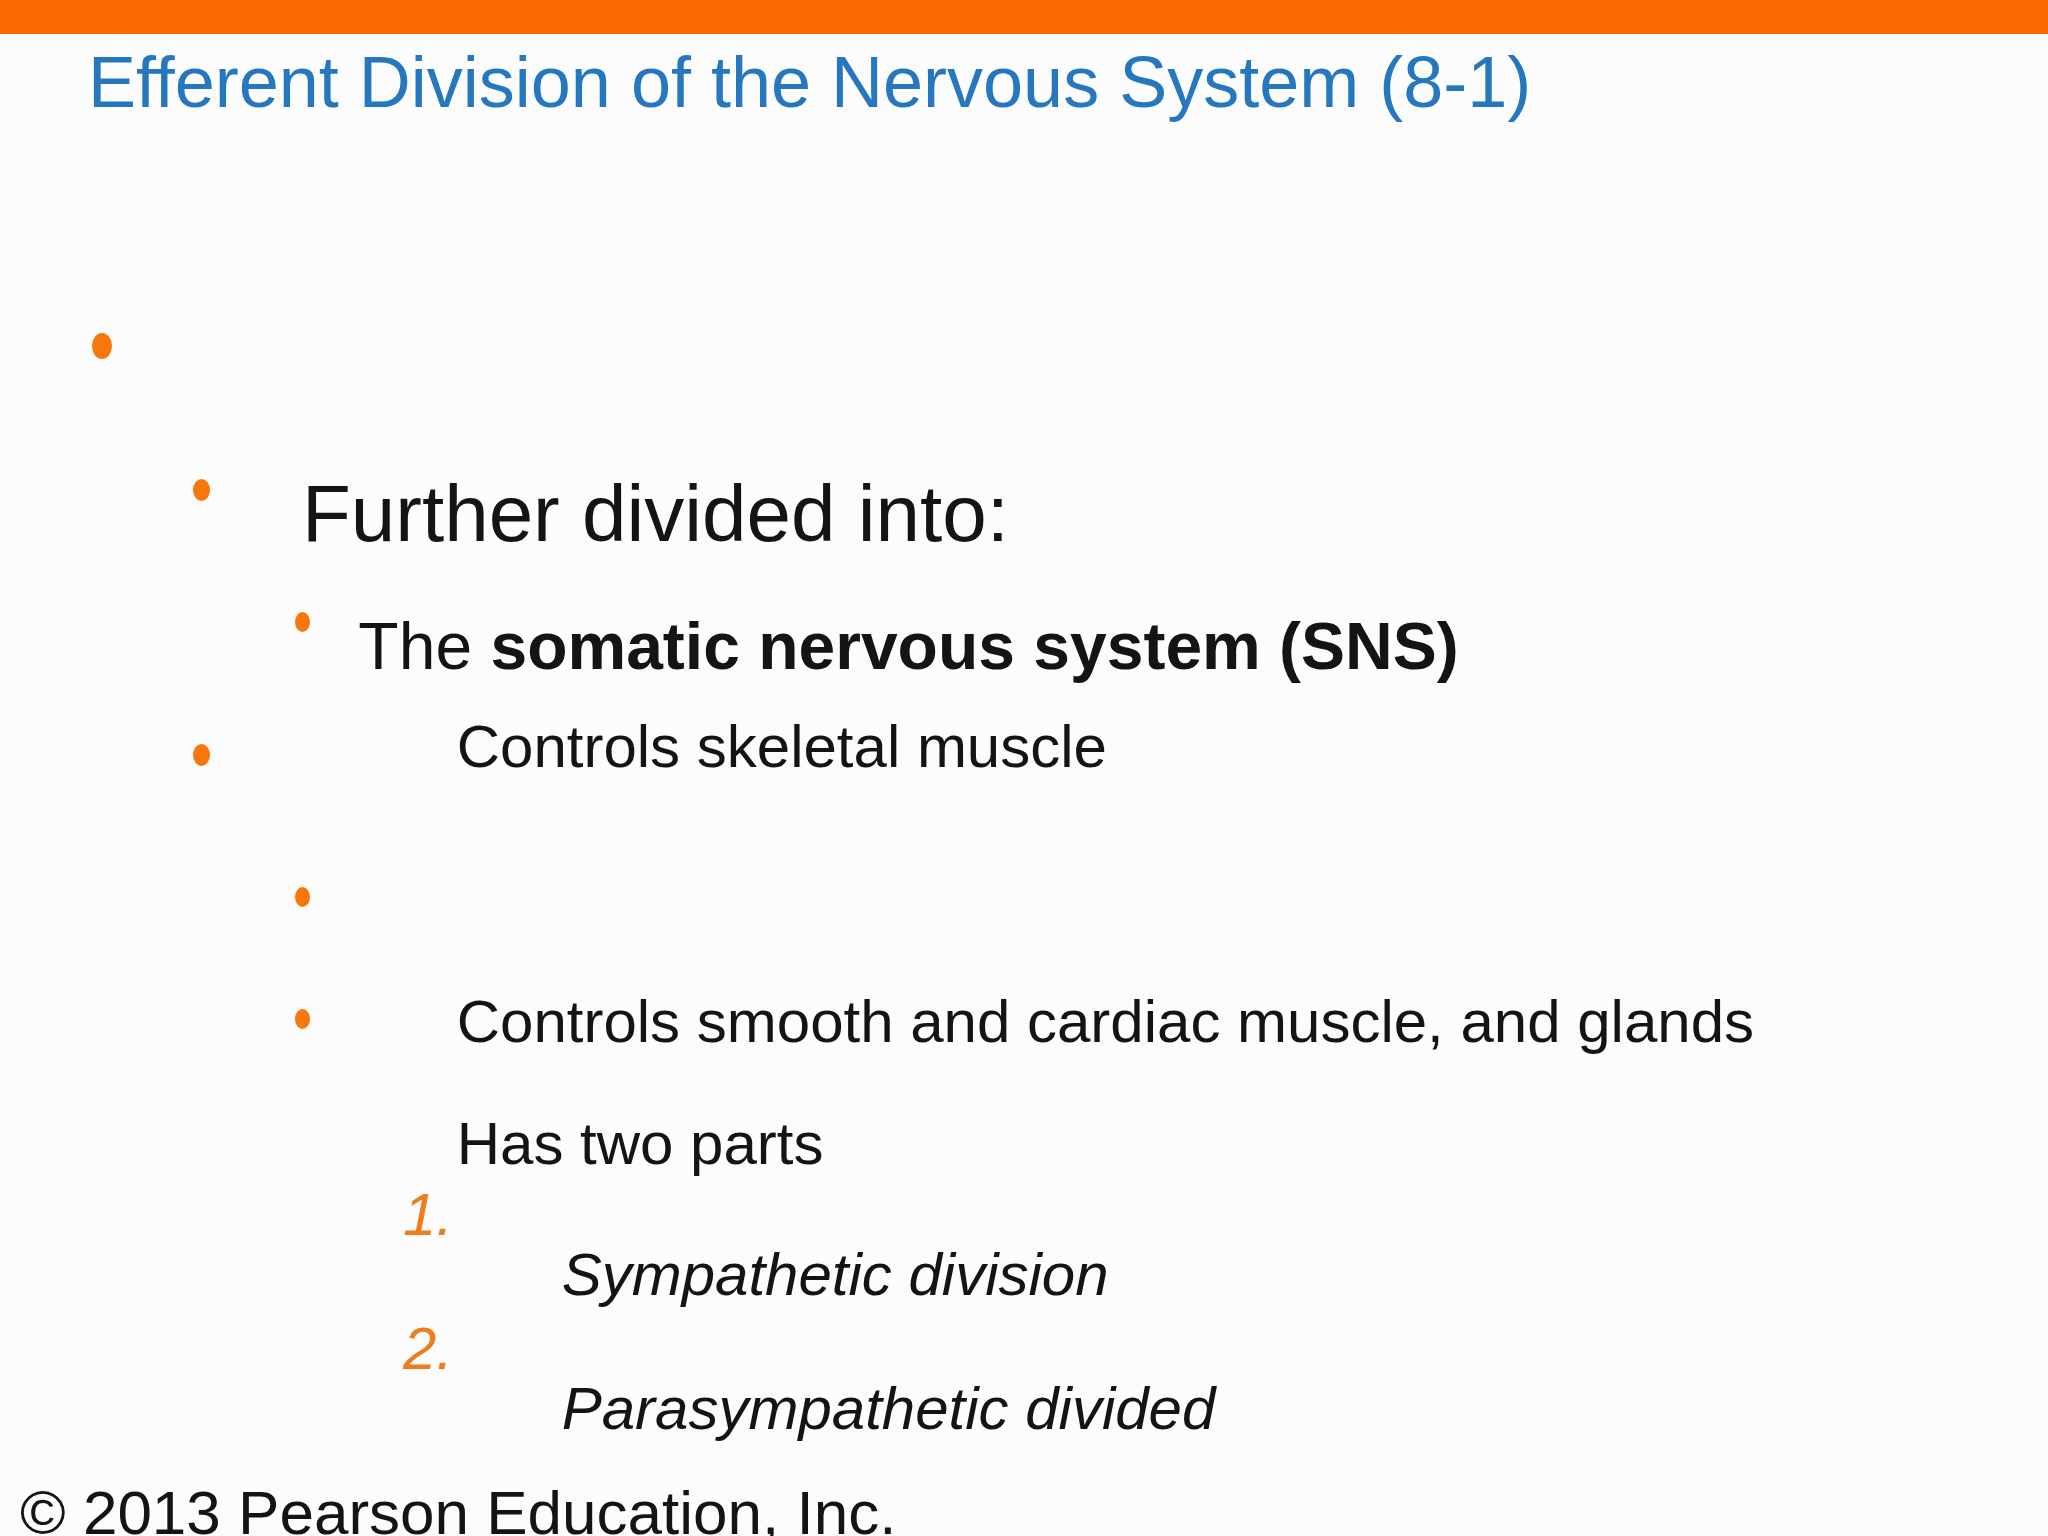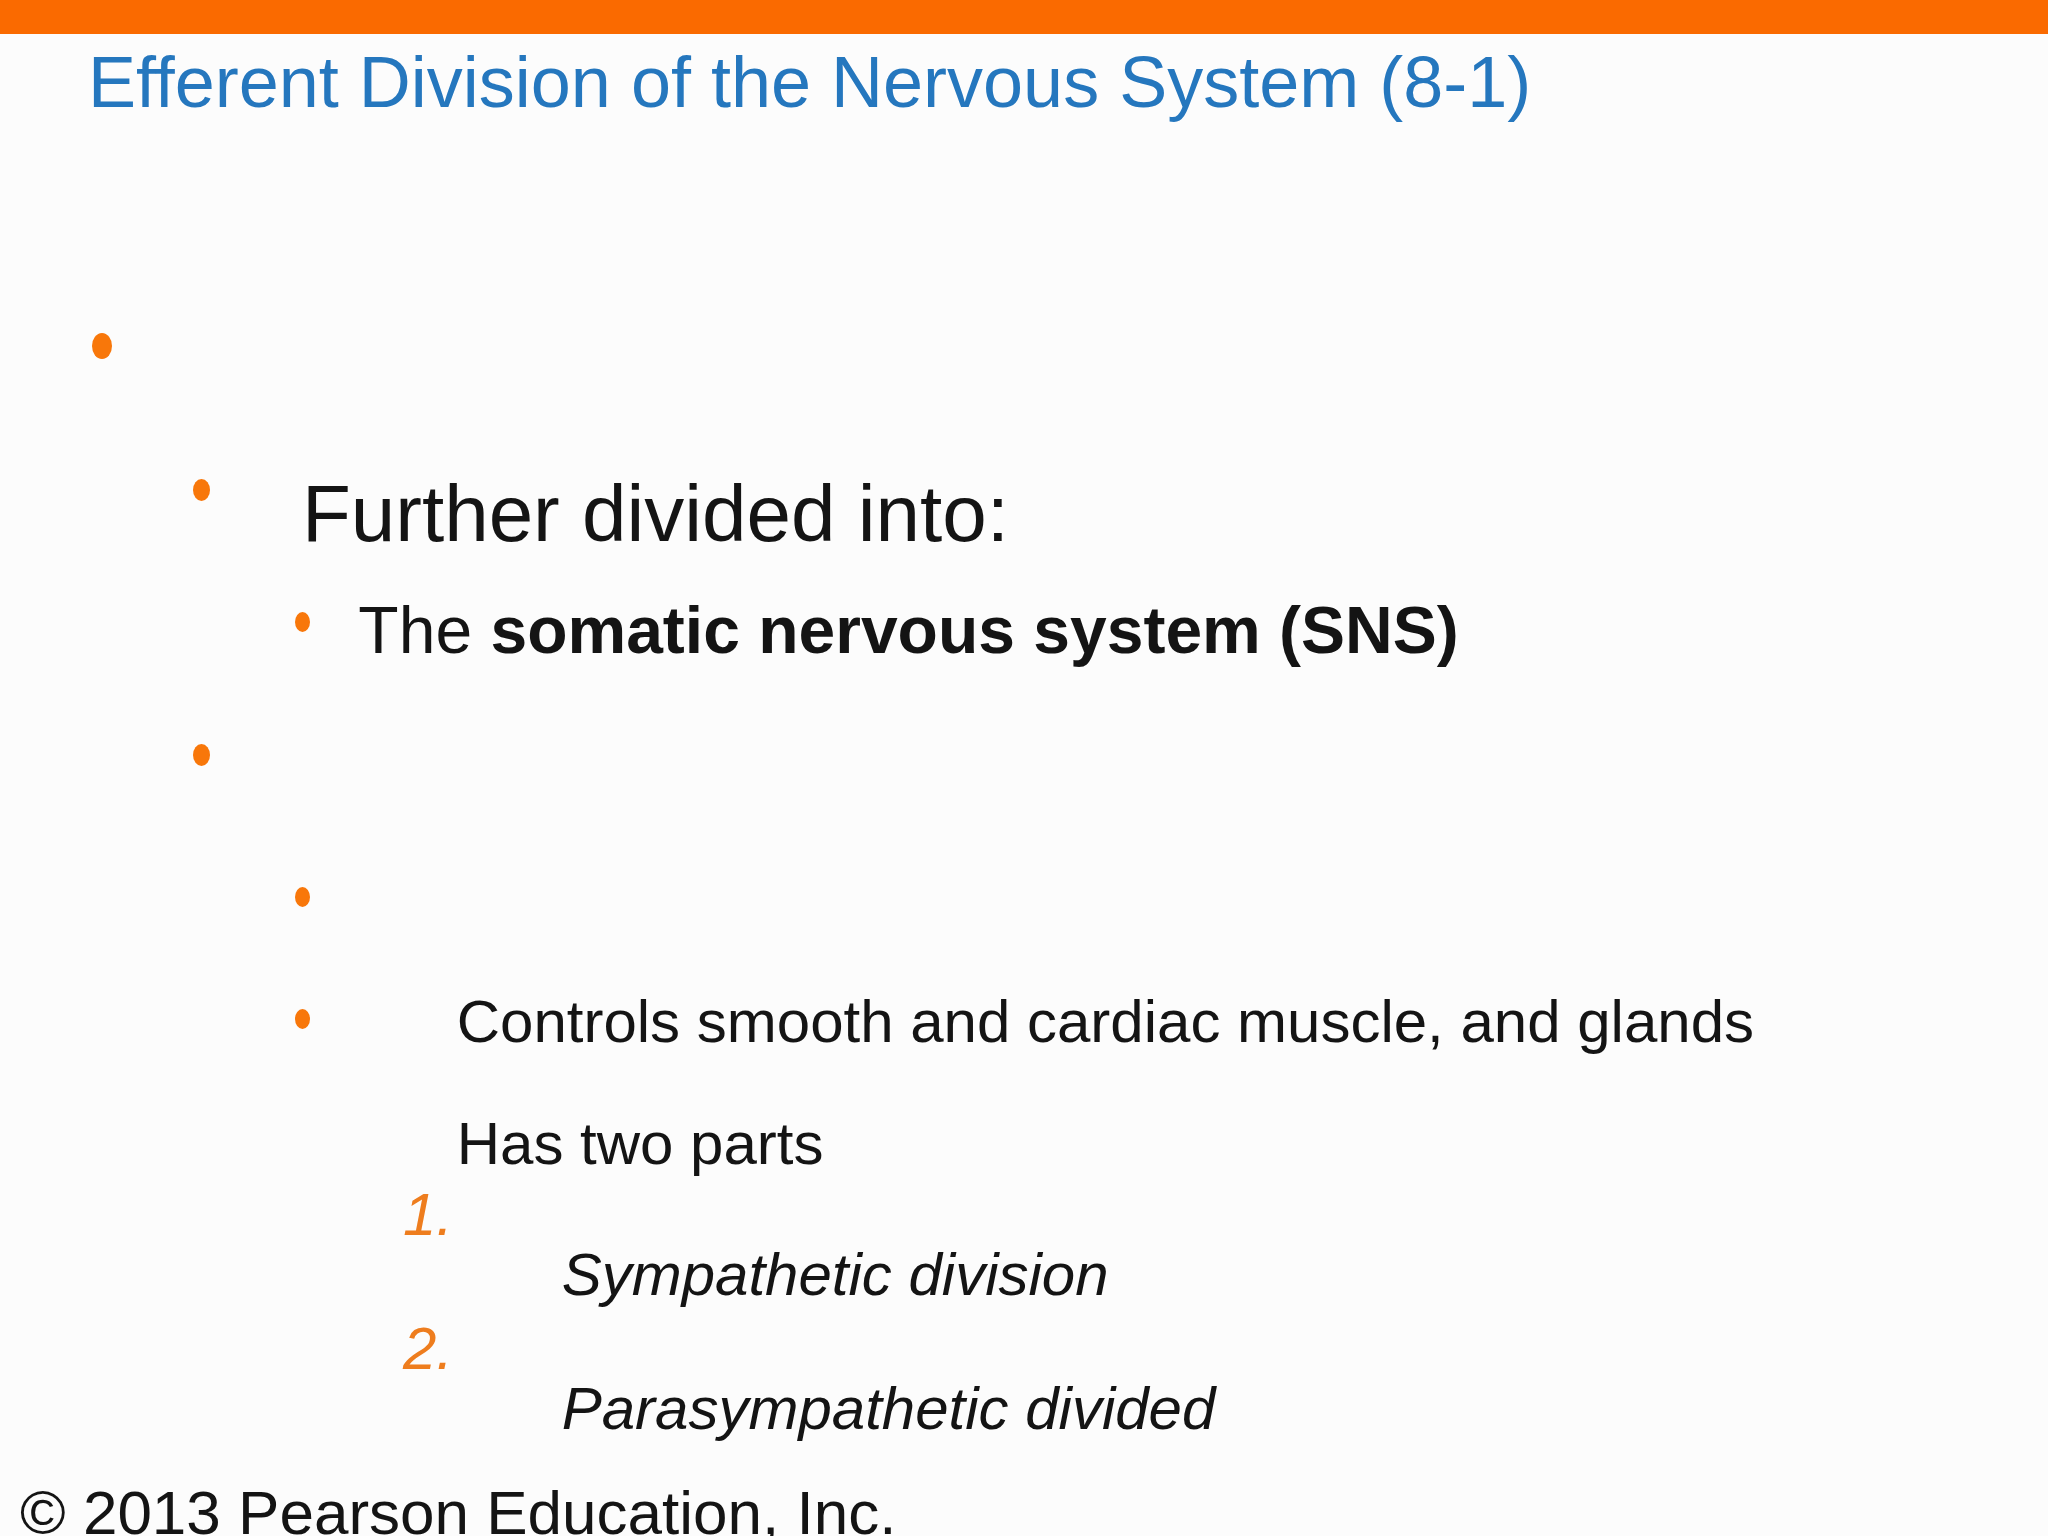--- a/index.html
+++ b/index.html
@@ -49,21 +49,21 @@
   
   .l1 { top: 314px; font-size: 80px; }
   .l1 .dot { left: 92px;  top: 19px; width: 20px; height: 26px; }
   .l1 .txt { margin-left: 213px; }
 
   
   .l2a { top: 465px; }
   .l2b { top: 730px; }
   .l2a, .l2b { font-size: 66px; }
   .l2a .dot, .l2b .dot { left: 193px; top: 14px; width: 17px; height: 22px; }
-  .l2a .txt, .l2b .txt { margin-left: 285px; }
+  .l2a .txt, .l2b .txt { margin-left: 285px; margin-top: 16px; }
   .bold { font-weight: 700; }
 
   
   .l3a { top: 597px; }
   .l3b { top: 872px; }
   .l3c { top: 994px; }
   .l3a, .l3b, .l3c { font-size: 60px; }
   .l3a .dot, .l3b .dot, .l3c .dot { left: 295px; top: 15px; width: 15px; height: 20px; }
   .l3a .txt, .l3b .txt, .l3c .txt { margin-left: 390px; }
 
@@ -101,20 +101,21 @@
     <span class="txt">Further divided into:</span>
   </div>
 
   <div class="line l2a">
     <span class="dot"></span>
     <span class="txt"><span>The </span><span class="bold">somatic nervous system (SNS)</span></span>
   </div>
 
   <div class="line l3a">
     <span class="dot"></span>
+    <span class="txt">Controls skeletal muscle</span>
   </div>
 
   <div class="line l2b">
     <span class="dot"></span>
   </div>
 
   <div class="line l3b">
     <span class="dot"></span>
     <span class="txt">Controls smooth and cardiac muscle, and glands</span>
   </div>

